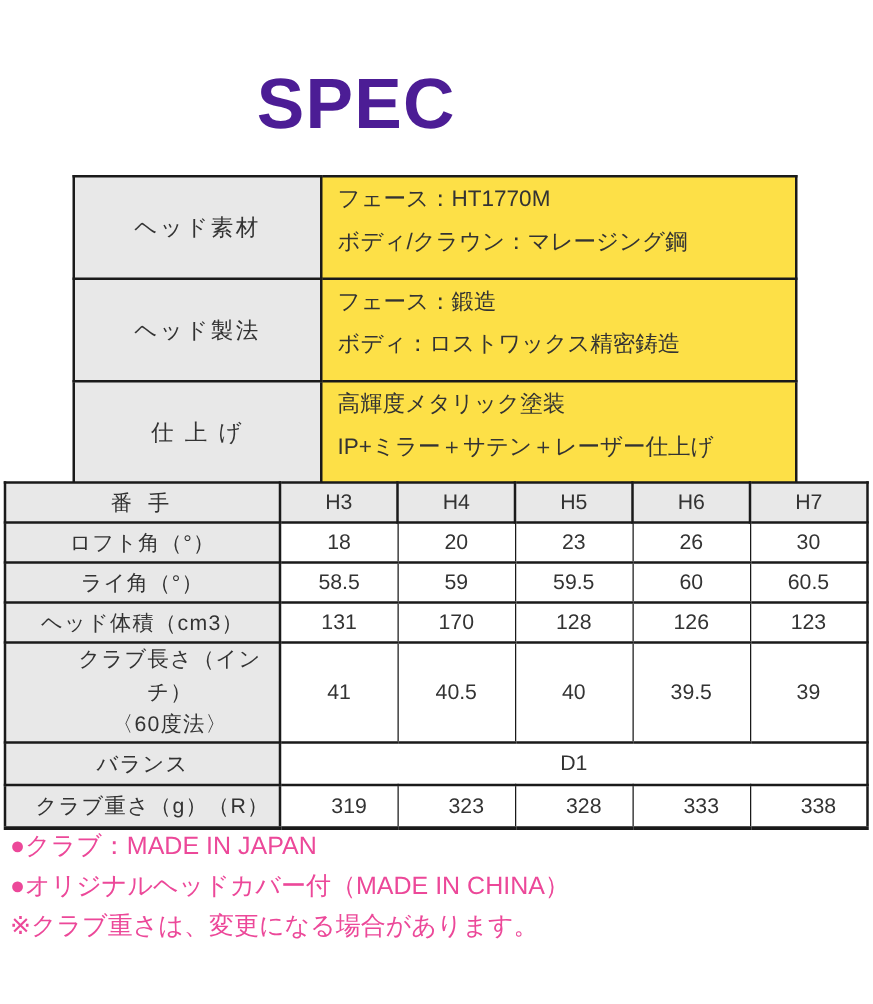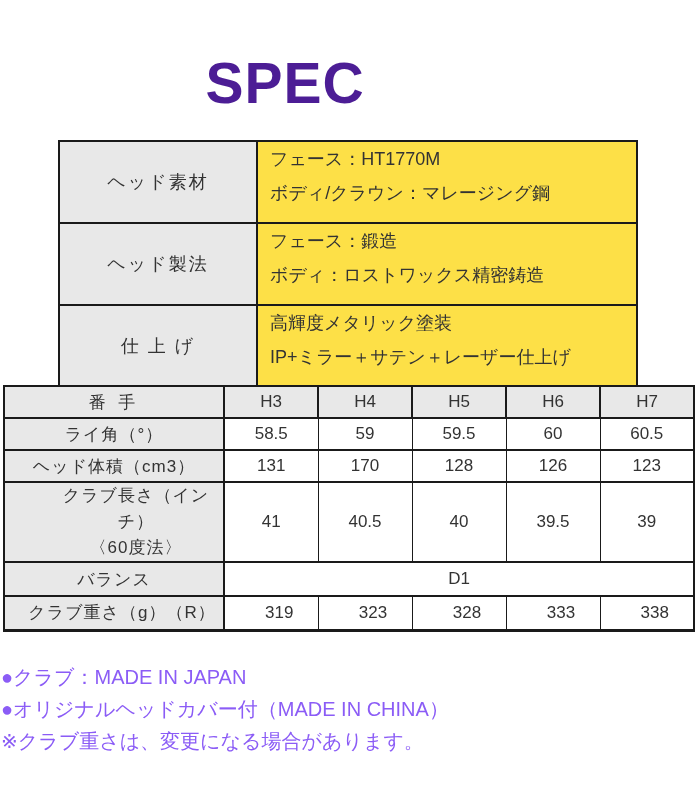--- a/index.html
+++ b/index.html
@@ -73,23 +73,23 @@
   .club-table tr.hdr th { background: #e8e8e8; }
   .club-table tr.hdr th.lbl { letter-spacing: 4px; }
   .club-table tr.r32 { height: 32px; }
   .club-table tr.tall { height: 75px; }
   .club-table tr.r34 { height: 34px; }
   .club-table .lbl div { line-height: 26px; padding-left: 44px; }
 
   
   .notes {
     position: absolute;
-    left: 1px; top: 661px;
+    left: 8px; top: 661px;
     width: 690px;
-    color: #8b5cf6;
+    color: #ec4899;
     font-size: 20px;
   }
   .notes div { line-height: 32px; }
 </style>
 </head>
 <body>
 
 <div class="page">
 
   <div class="title">SPEC</div>
@@ -132,20 +132,28 @@
     <tbody>
       <tr class="hdr r32">
         <th class="lbl">番 手</th>
         <th>H3</th>
         <th>H4</th>
         <th>H5</th>
         <th>H6</th>
         <th>H7</th>
       </tr>
       <tr class="r32">
+        <th class="lbl">ロフト角（°）</th>
+        <td>18</td>
+        <td>20</td>
+        <td>23</td>
+        <td>26</td>
+        <td>30</td>
+      </tr>
+      <tr class="r32">
         <th class="lbl">ライ角（°）</th>
         <td>58.5</td>
         <td>59</td>
         <td>59.5</td>
         <td>60</td>
         <td>60.5</td>
       </tr>
       <tr class="r32">
         <th class="lbl">ヘッド体積（cm3）</th>
         <td>131</td>

